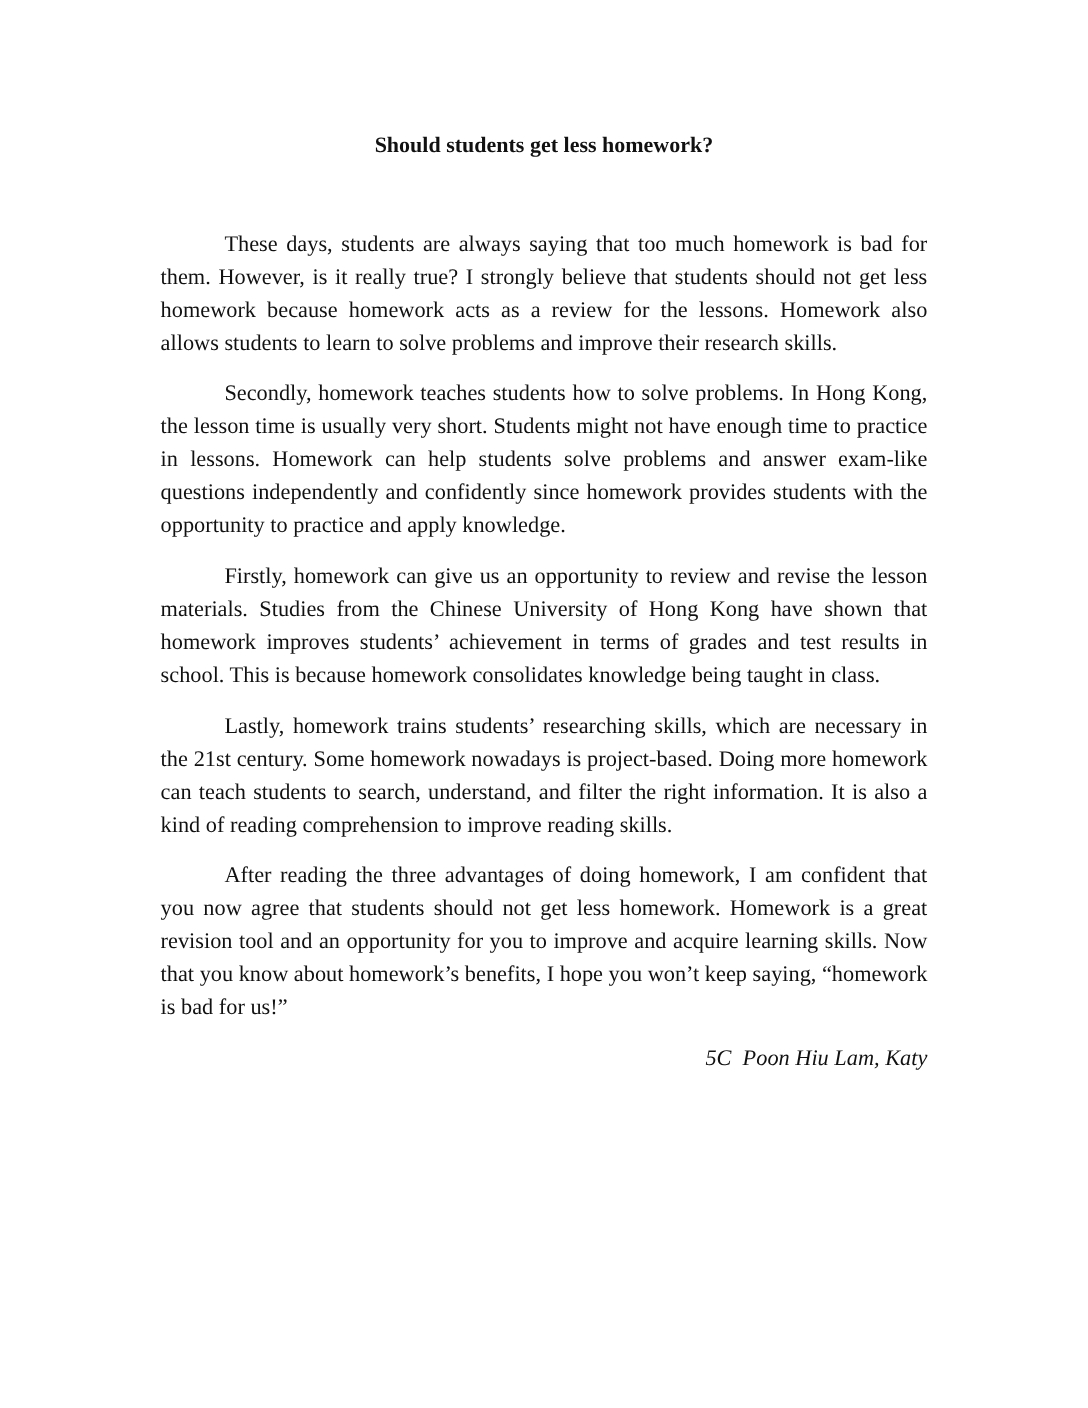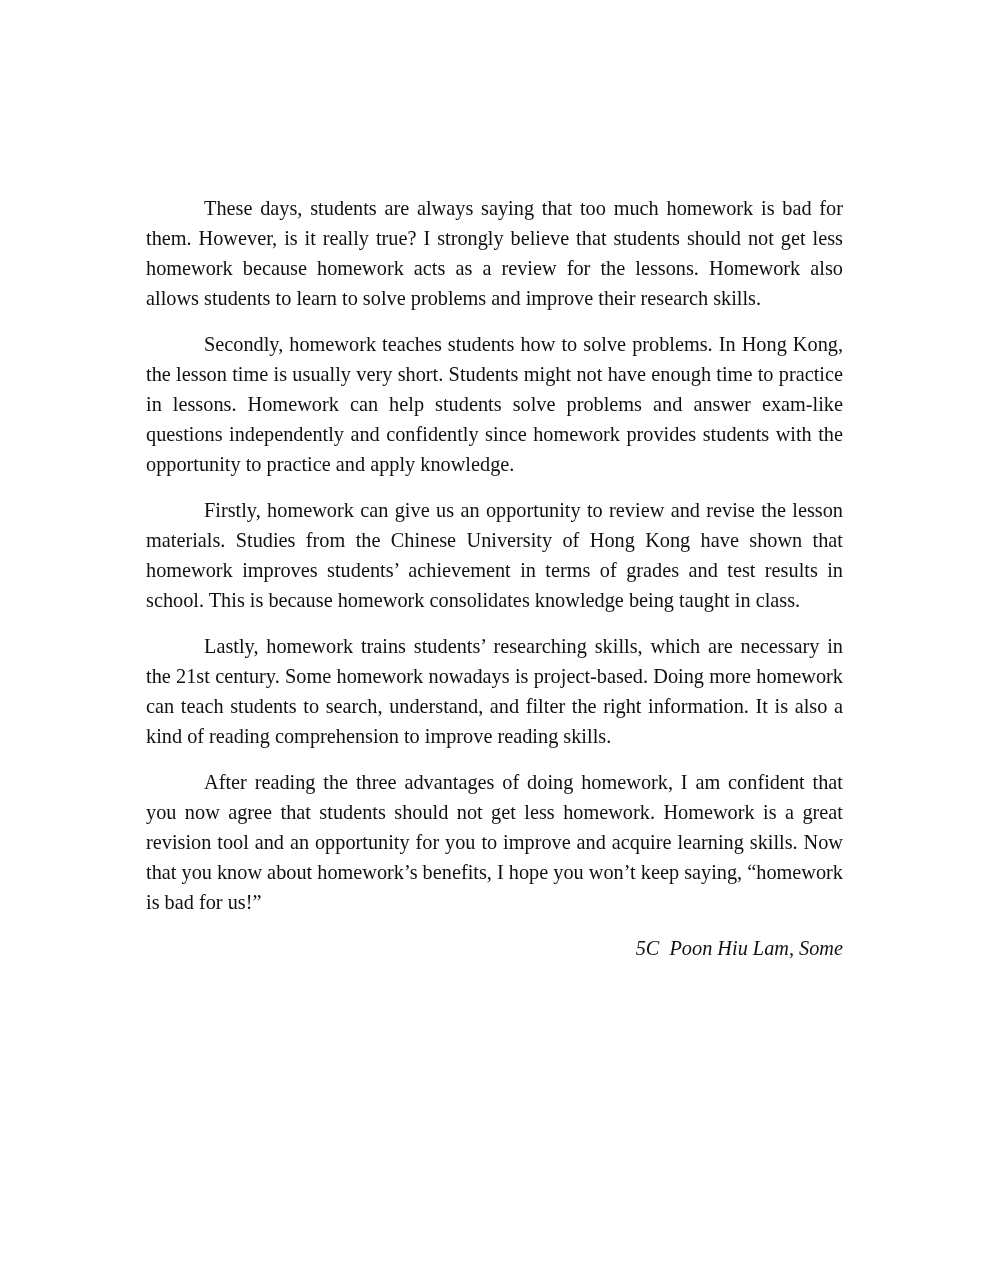--- a/index.html
+++ b/index.html
@@ -5,35 +5,36 @@
   html, body { margin: 0; padding: 0; background: #ffffff; }
   body { width: 989px; height: 1280px; position: relative; overflow: hidden; }
   .page {
     position: absolute; left: 146px; top: 117px; width: 697px;
     font-family: "Liberation Serif", serif; color: #111; font-size: 20.3px;
   }
   .title {
     text-align: center; font-weight: bold; font-size: 20px; margin: 0;
     height: 30px; line-height: 30px;
   }
-  .body { margin-top: 76px; }
+  .body { margin-top: 60px; }
   .para {
     margin: 0 0 16px 0; line-height: 30px; text-align: justify;
     text-indent: 58px;
   }
   .sig {
     text-align: right; font-style: italic; line-height: 30px; margin-top: 4px;
     white-space: pre;
   }
 </style>
 </head>
 <body>
 
 <div class="page">
+  <h1 class="title">Should students get less homework?</h1>
   <div class="body">
     <p class="para">These days, students are always saying that too much homework is bad for them. However, is it really true? I strongly believe that students should not get less homework because homework acts as a review for the lessons. Homework also allows students to learn to solve problems and improve their research skills.</p>
     <p class="para">Secondly, homework teaches students how to solve problems. In Hong Kong, the lesson time is usually very short. Students might not have enough time to practice in lessons. Homework can help students solve problems and answer exam-like questions independently and confidently since homework provides students with the opportunity to practice and apply knowledge.</p>
     <p class="para">Firstly, homework can give us an opportunity to review and revise the lesson materials. Studies from the Chinese University of Hong Kong have shown that homework improves students’ achievement in terms of grades and test results in school. This is because homework consolidates knowledge being taught in class.</p>
     <p class="para">Lastly, homework trains students’ researching skills, which are necessary in the 21st century. Some homework nowadays is project-based. Doing more homework can teach students to search, understand, and filter the right information. It is also a kind of reading comprehension to improve reading skills.</p>
     <p class="para">After reading the three advantages of doing homework, I am confident that you now agree that students should not get less homework. Homework is a great revision tool and an opportunity for you to improve and acquire learning skills. Now that you know about homework’s benefits, I hope you won’t keep saying, “homework is bad for us!”</p>
   </div>
-  <div class="sig">5C  Poon Hiu Lam, Some</div>
+  <div class="sig">5C  Poon Hiu Lam, Katy</div>
 </div>
 
 </body></html>

